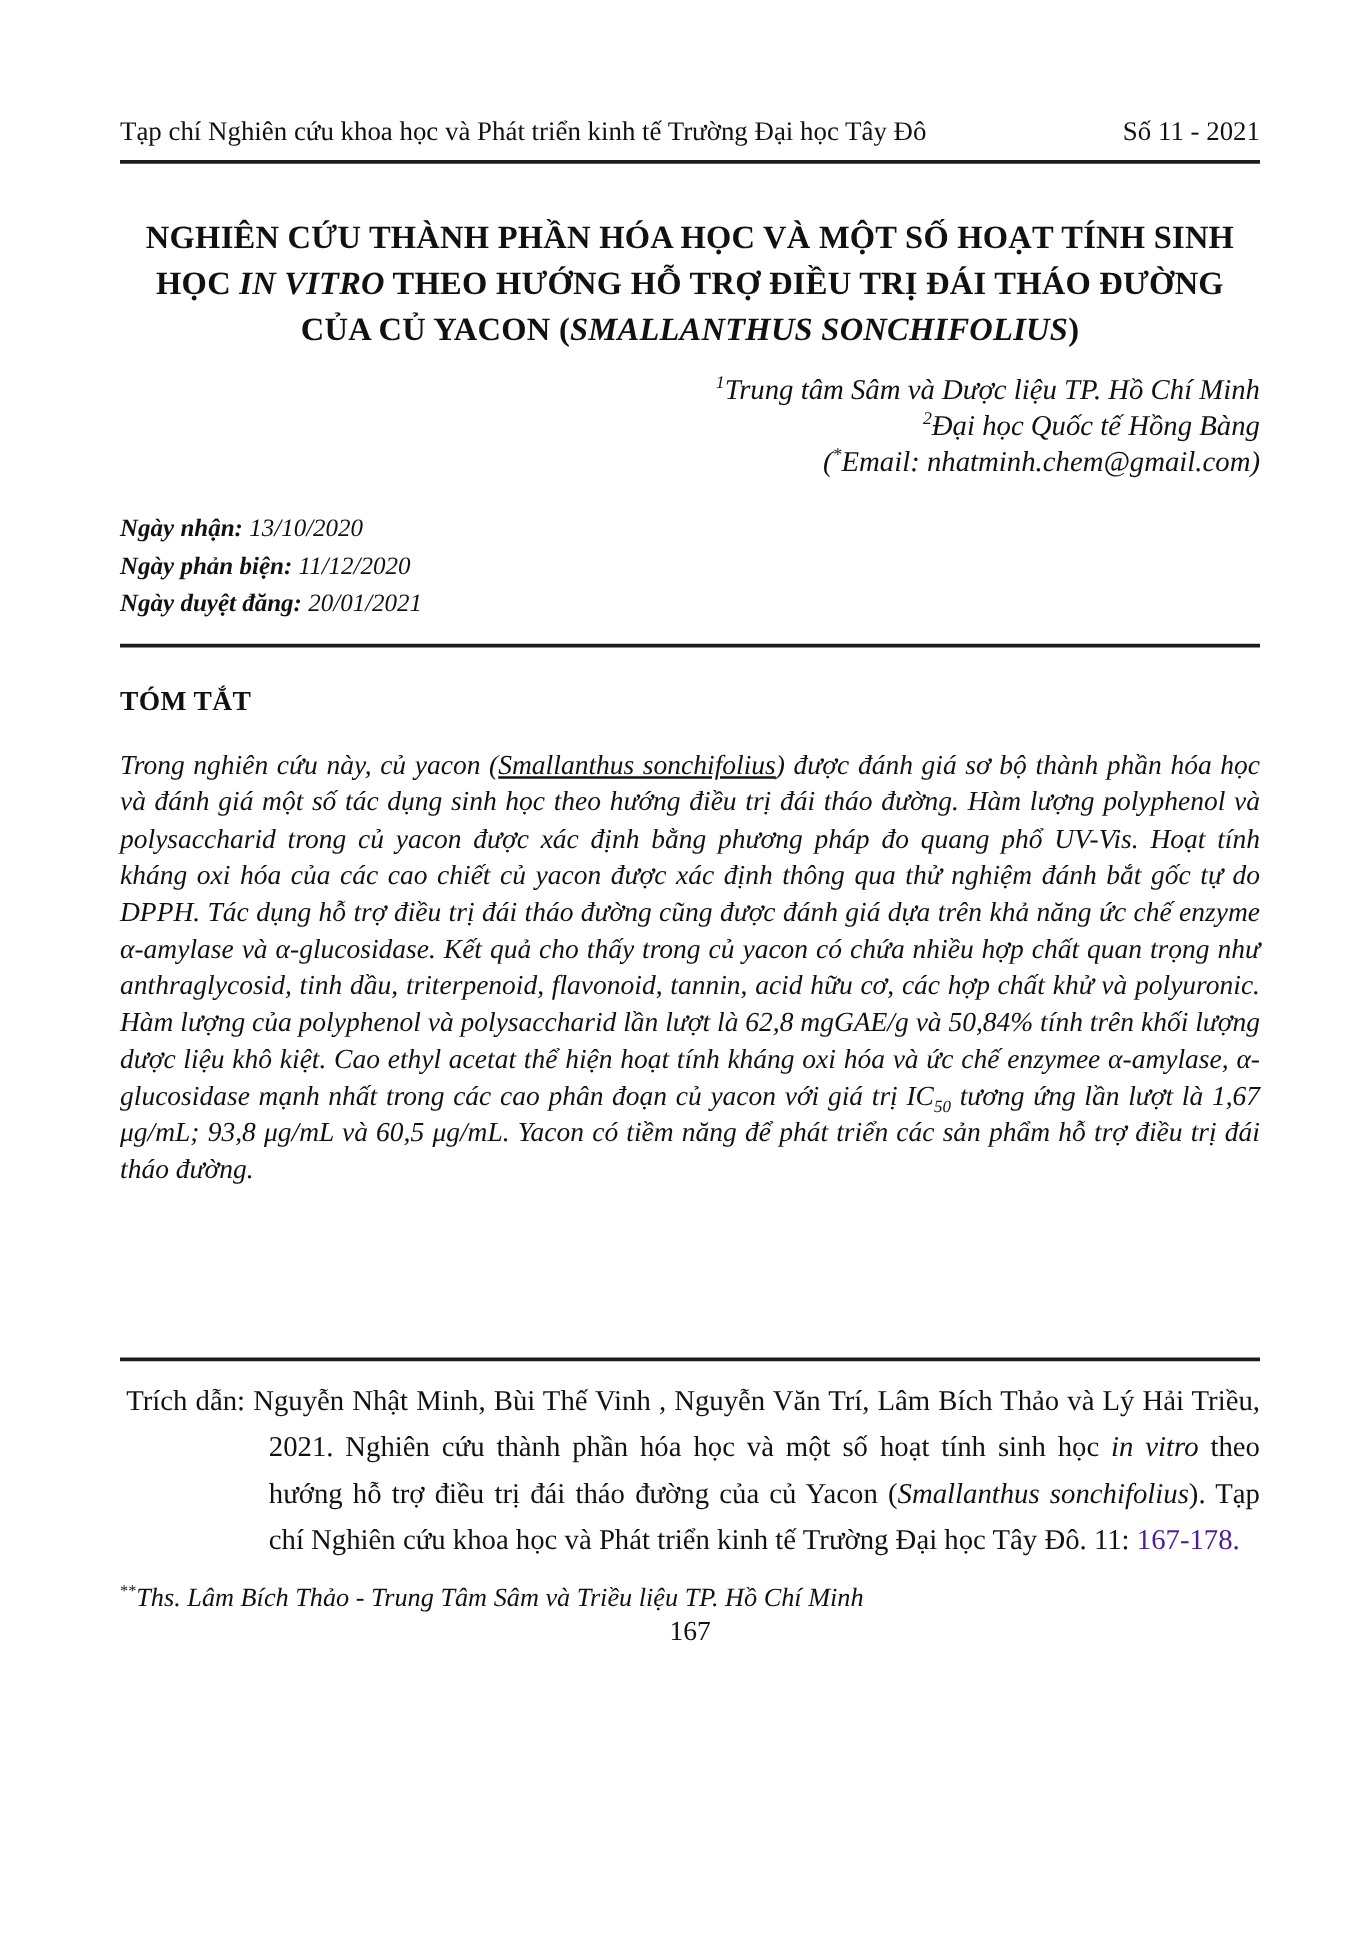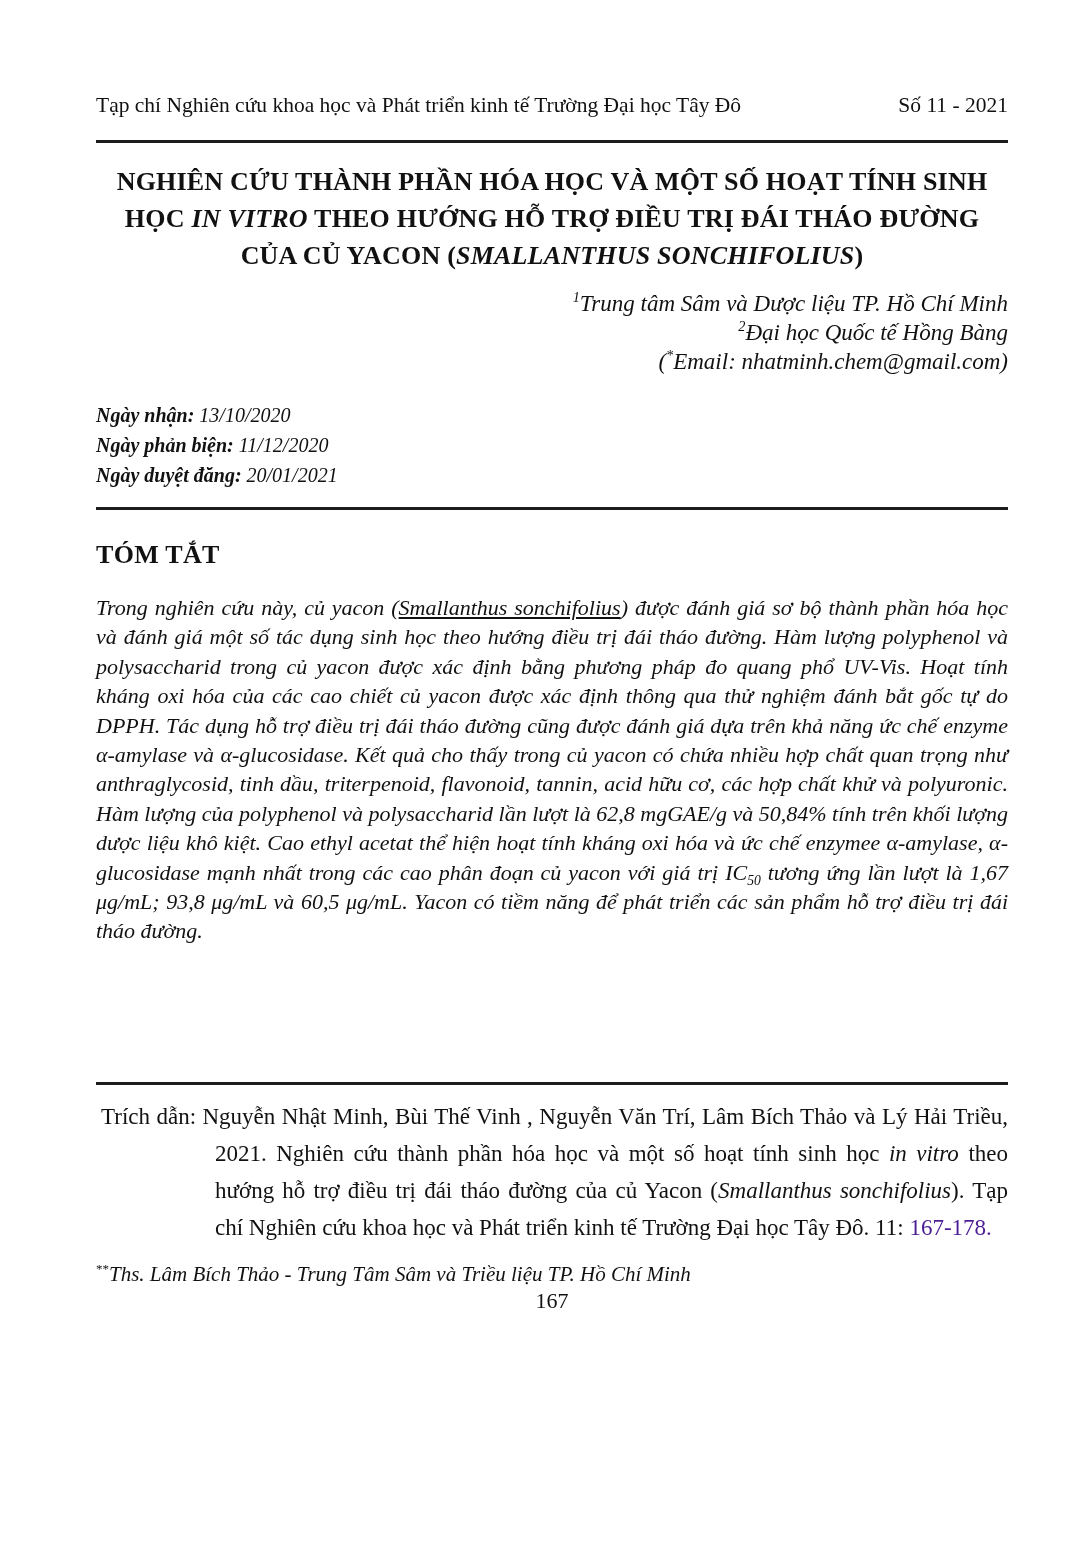--- a/index.html
+++ b/index.html
@@ -8,44 +8,44 @@
     width: 1090px; height: 1560px;
     font-family: "Liberation Serif", "DejaVu Serif", serif;
     color: #111111;
     overflow: hidden;
   }
   .page { width: 1090px; height: 1560px; padding: 92px 82px 0 96px; }
 
   .journal-header {
     display: flex; justify-content: space-between; align-items: baseline;
     font-size: 21.5px; line-height: 1.25;
-    border-bottom: 3px solid #1c1c1c; padding-bottom: 21px;
+    border-bottom: 3px solid #1c1c1c; padding-bottom: 9px;
   }
   .journal-header .issue { white-space: nowrap; padding-left: 30px; }
 
   .article-title {
-    margin-top: 20px; text-align: center;
+    margin-top: 40px; text-align: center;
     font-weight: bold; font-size: 26px; line-height: 37px;
     letter-spacing: 0.2px;
   }
   .article-title .seg-i { font-style: italic; }
 
   .authors-block { margin-top: 15px; text-align: right; font-size: 23px; line-height: 29px; }
   .author-line { }
   .affiliation-line { font-style: italic; }
   sup { font-size: 0.62em; vertical-align: super; line-height: 0; }
   sub { font-size: 0.62em; vertical-align: sub; line-height: 0; }
 
   .dates-block { margin-top: 24px; font-size: 20px; line-height: 30px; }
   .date-row .date-label { font-weight: bold; font-style: italic; }
   .date-row .date-value { font-style: italic; }
 
   .rule { border: none; border-top: 3px solid #1c1c1c; margin-top: 17px; }
 
-  .abstract-heading { margin-top: 30px; font-size: 26px; font-weight: bold; letter-spacing: 0.3px; }
+  .abstract-heading { margin-top: 30px; font-size: 22px; font-weight: bold; letter-spacing: 0.3px; }
 
   .abstract {
     margin-top: 23px; font-size: 22px; line-height: 29.4px;
     font-style: italic; text-align: justify;
   }
   .seg-u { text-decoration: underline; }
   .seg-red { color: #4c1d95; }
   .seg-i { font-style: italic; }
 
   .keywords { margin-top: 18px; font-size: 22px; line-height: 29.4px; text-align: justify; }

